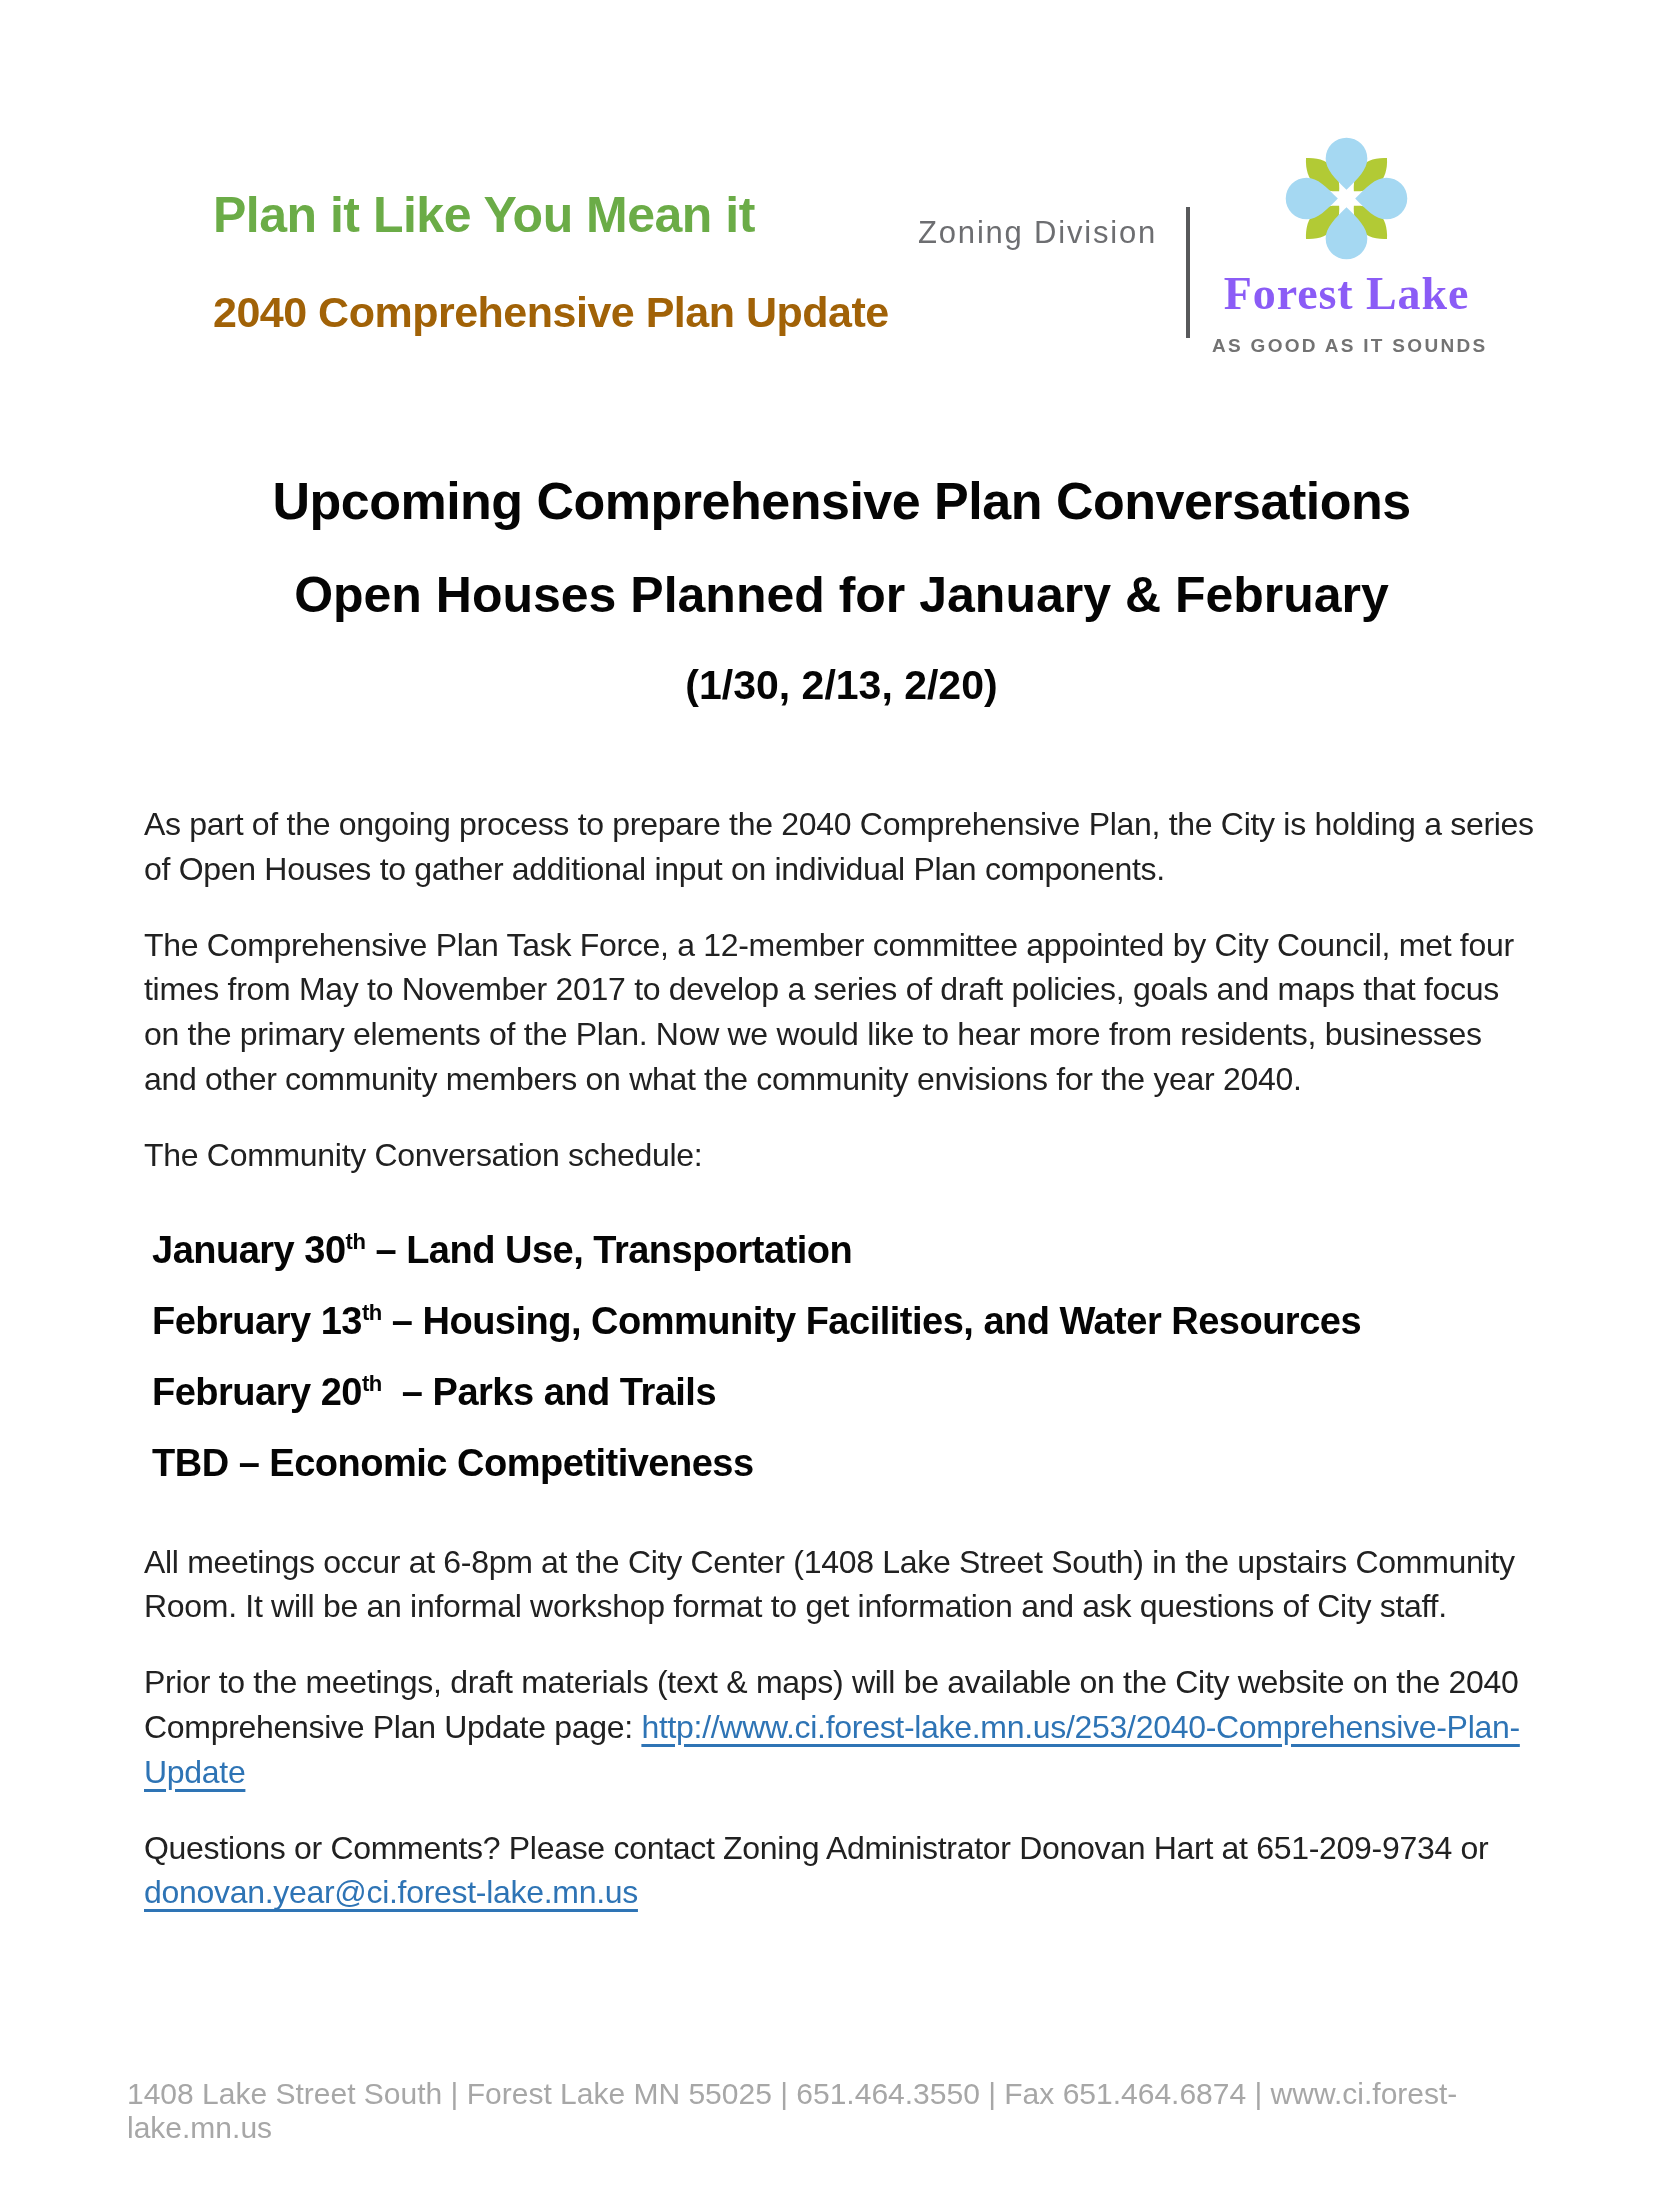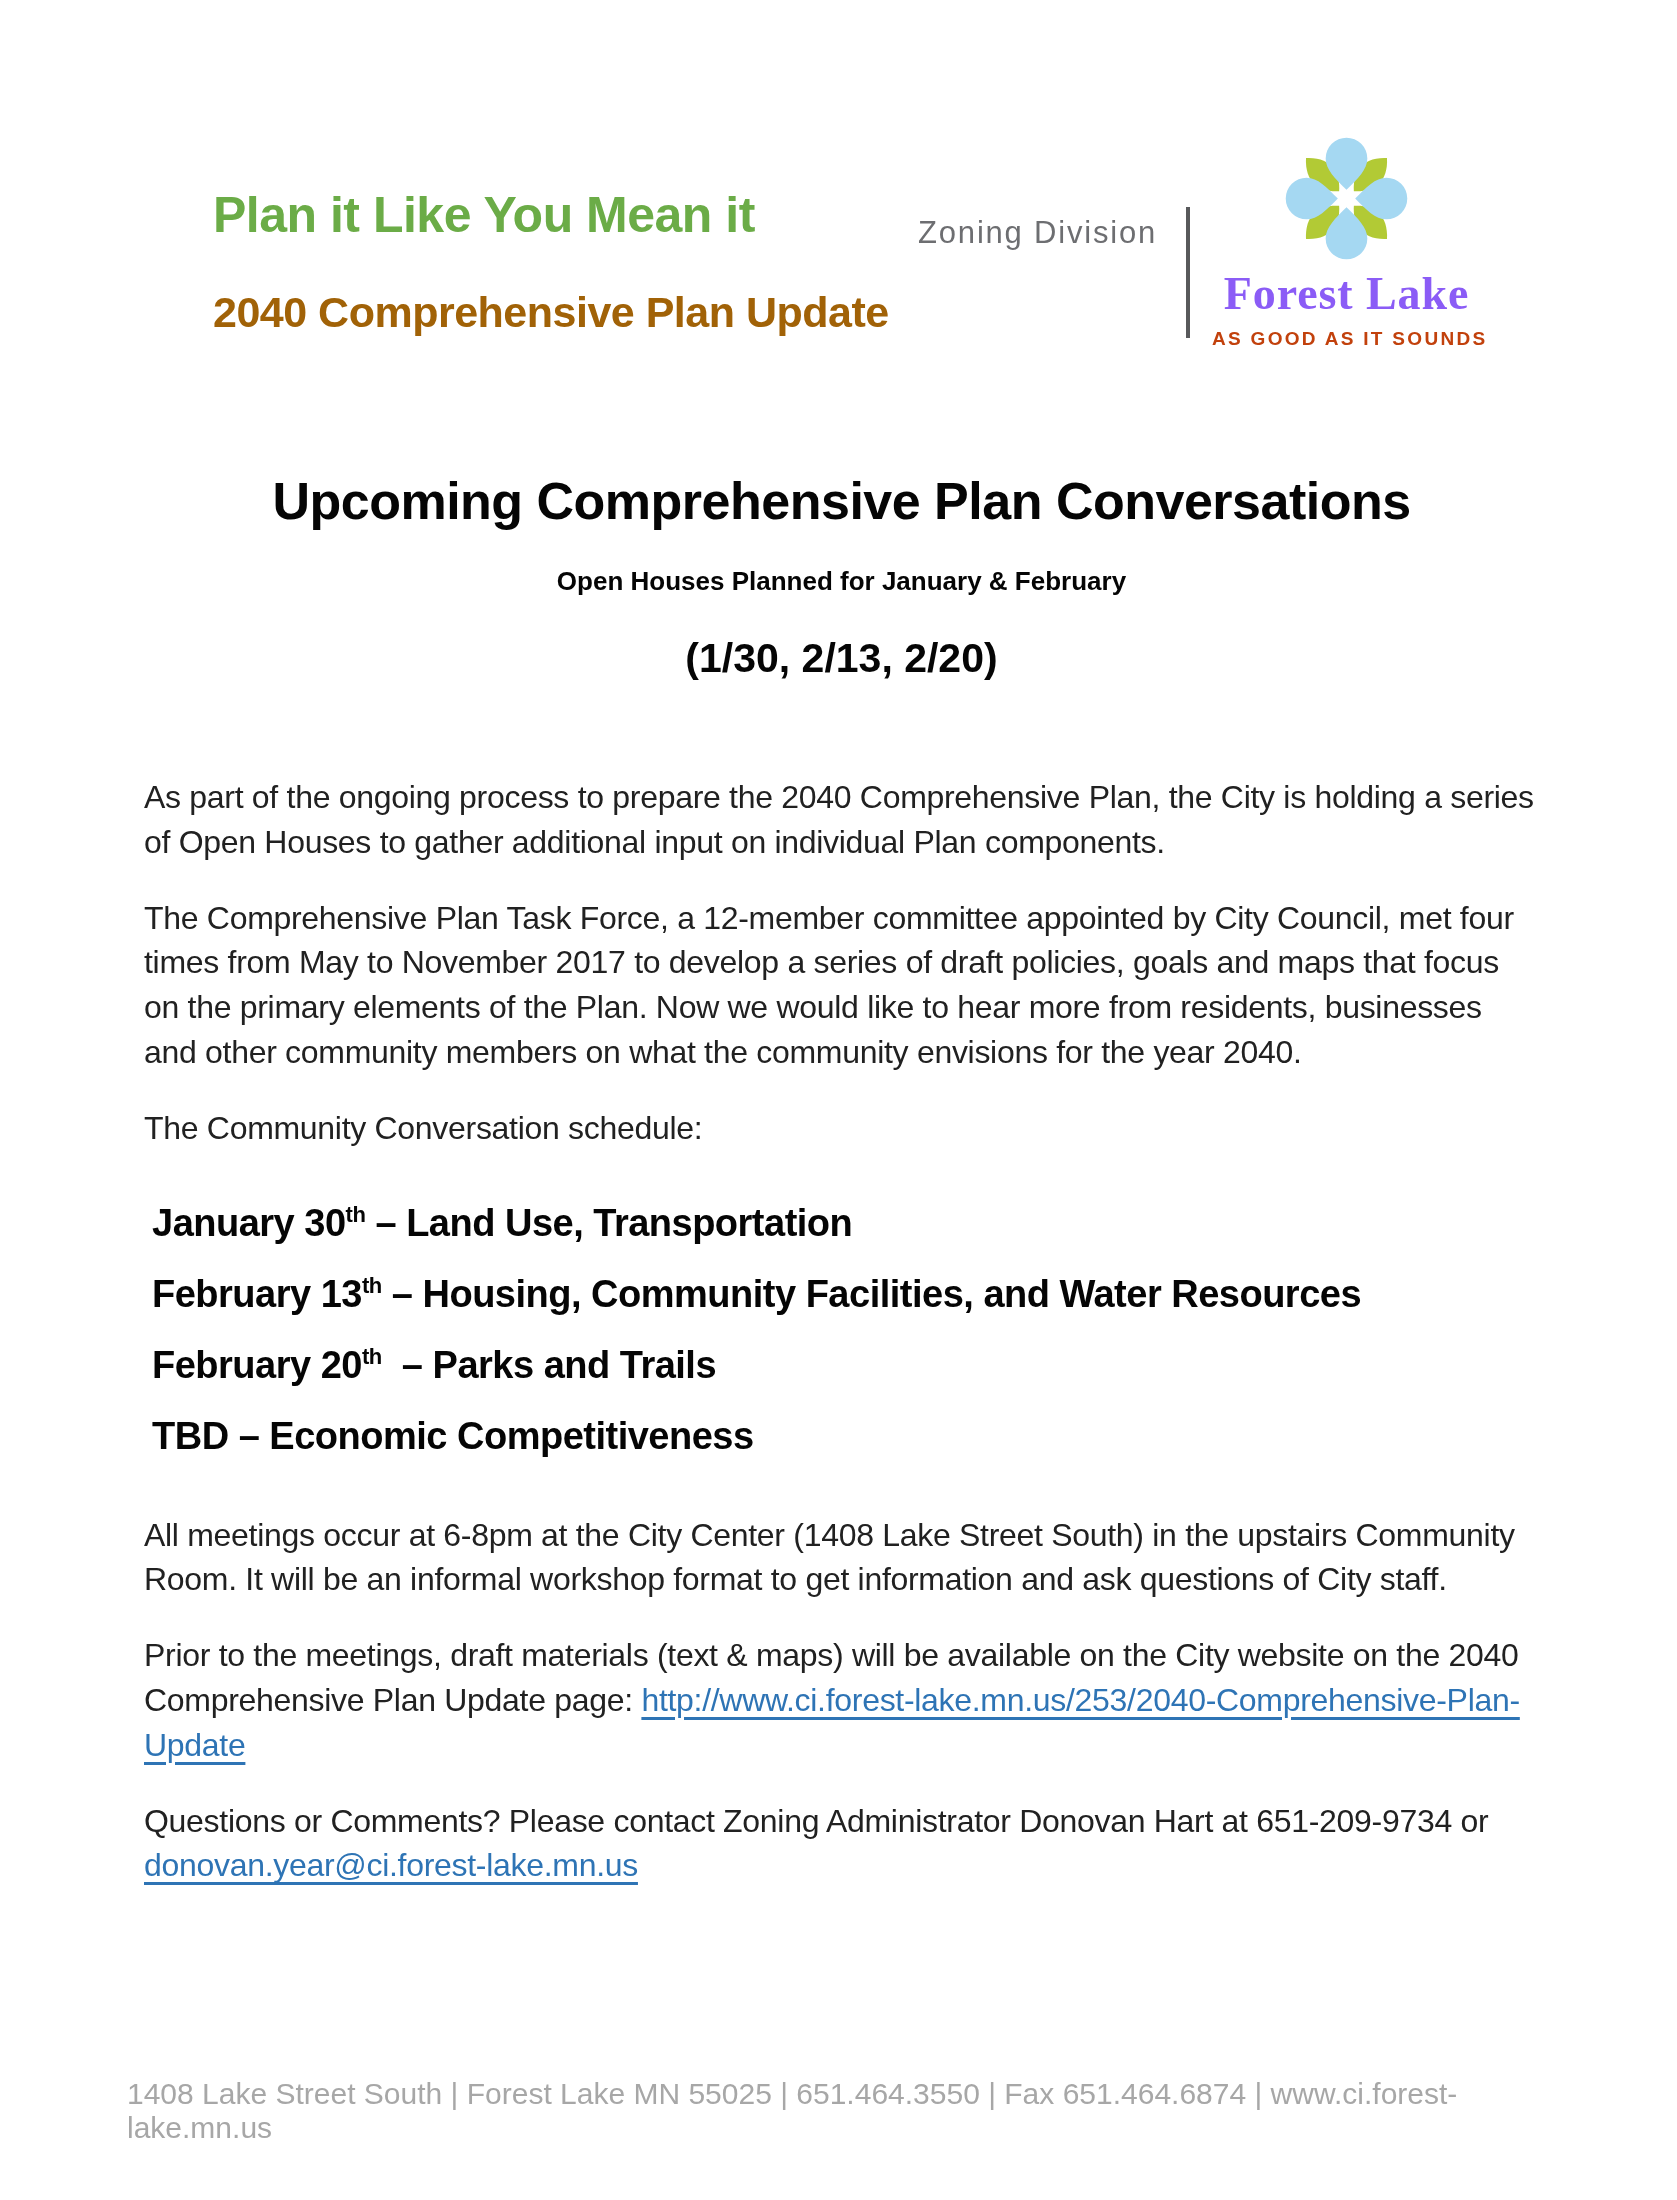--- a/index.html
+++ b/index.html
@@ -60,24 +60,24 @@
   .logo-name {
     margin-top: 5.5px;
     font-family: "Liberation Serif", serif;
     font-size: 46px;
     font-weight: bold;
     color: #8b5cf6;
     letter-spacing: 0.9px;
     white-space: nowrap;
   }
   .logo-motto {
-    margin-top: 8px;
+    margin-top: 15px;
     font-size: 19px;
     font-weight: bold;
-    color: #c2410c;
+    color: #737373;
     letter-spacing: 2.3px;
     white-space: nowrap;
   }
 
   
   main {
     position: absolute;
     left: 144px;
     top: 471px;
     width: 1395px;
@@ -86,21 +86,21 @@
   h1.doc-title {
     text-align: center;
     font-size: 52px;
     font-weight: bold;
     color: #050505;
     margin-bottom: 35px;
     letter-spacing: -0.5px;
   }
   h2.doc-subtitle {
     text-align: center;
-    font-size: 26px;
+    font-size: 50px;
     font-weight: bold;
     color: #050505;
     margin-bottom: 38px;
   }
   h3.doc-dates {
     text-align: center;
     font-size: 41px;
     font-weight: bold;
     color: #050505;
     margin-bottom: 93px;

